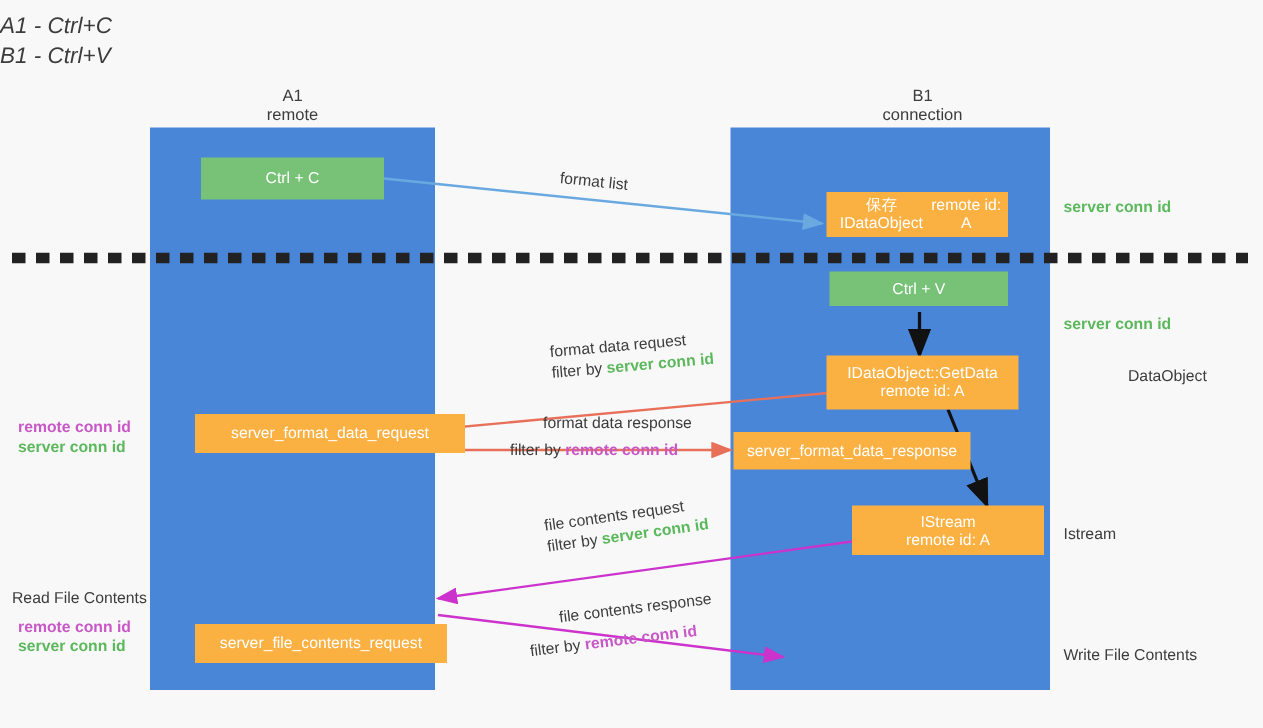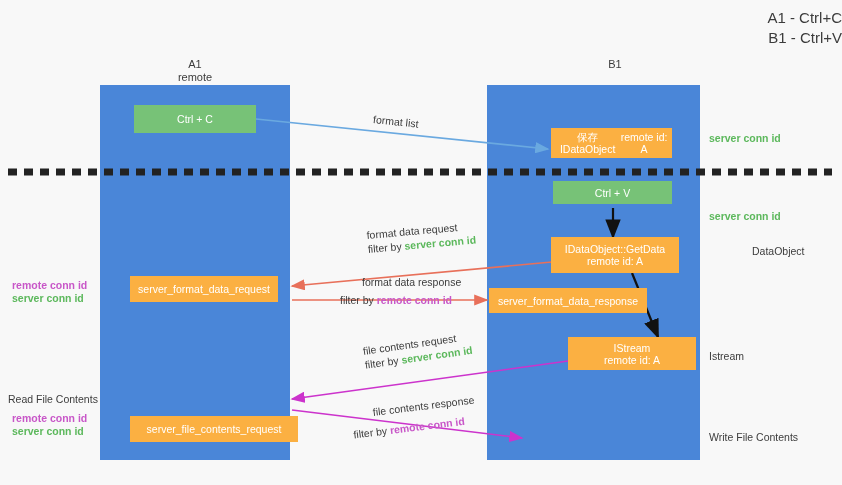--- a/index.html
+++ b/index.html
@@ -7,21 +7,21 @@
     width:842px;height:485px;
     background:#f8f8f8;
     font-family:"Liberation Sans","DejaVu Sans",sans-serif;
     position:relative;overflow:hidden;
   }
   #stage{position:absolute;left:0;top:0;width:842px;height:485px;}
 
   
   .title{
     position:absolute;left:0;top:8px;width:842px;
-    text-align:right;color:#3c3c3c;font-size:15px;line-height:20px;
+    text-align:left;color:#3c3c3c;font-size:15px;line-height:20px;font-style:italic;
   }
 
   
   .lane-head{
     position:absolute;text-align:center;color:#3c3c3c;
     font-size:11px;line-height:13px;width:160px;
   }
 
   
   .lane{position:absolute;background:#4a86d8;}
@@ -61,20 +61,21 @@
     <div>A1 - Ctrl+C</div>
     <div>B1 - Ctrl+V</div>
   </div>
 
   <div class="lane-head" style="left:115px;top:58px;">
     <div>A1</div>
     <div>remote</div>
   </div>
   <div class="lane-head" style="left:535px;top:58px;">
     <div>B1</div>
+    <div>connection</div>
   </div>
 
   <div class="lane" style="left:100px;top:85px;width:190px;height:375px;"></div>
   <div class="lane" style="left:487px;top:85px;width:213px;height:375px;"></div>
 
   <svg class="overlay">
     <defs>
       <marker id="ah-blue" markerWidth="9" markerHeight="7" refX="8" refY="3.5" orient="auto">
         <polygon points="0,0 9,3.5 0,7" fill="#6aa9e0"></polygon>
       </marker>
@@ -117,21 +118,21 @@
 
   <div class="box green" style="left:553px;top:181px;width:119px;height:23px;">
     <span>Ctrl + V</span>
   </div>
 
   <div class="box orange" style="left:551px;top:237px;width:128px;height:36px;flex-direction:column;">
     <span>IDataObject::GetData</span>
     <span>remote id: A</span>
   </div>
 
-  <div class="box orange" style="left:130px;top:276px;width:148px;height:26px;">
+  <div class="box orange" style="left:130px;top:276px;width:180px;height:26px;">
     <span>server_format_data_request</span>
   </div>
 
   <div class="box orange" style="left:489px;top:288px;width:158px;height:25px;">
     <span>server_format_data_response</span>
   </div>
 
   <div class="box orange" style="left:568px;top:337px;width:128px;height:33px;flex-direction:column;">
     <span>IStream</span>
     <span>remote id: A</span>

